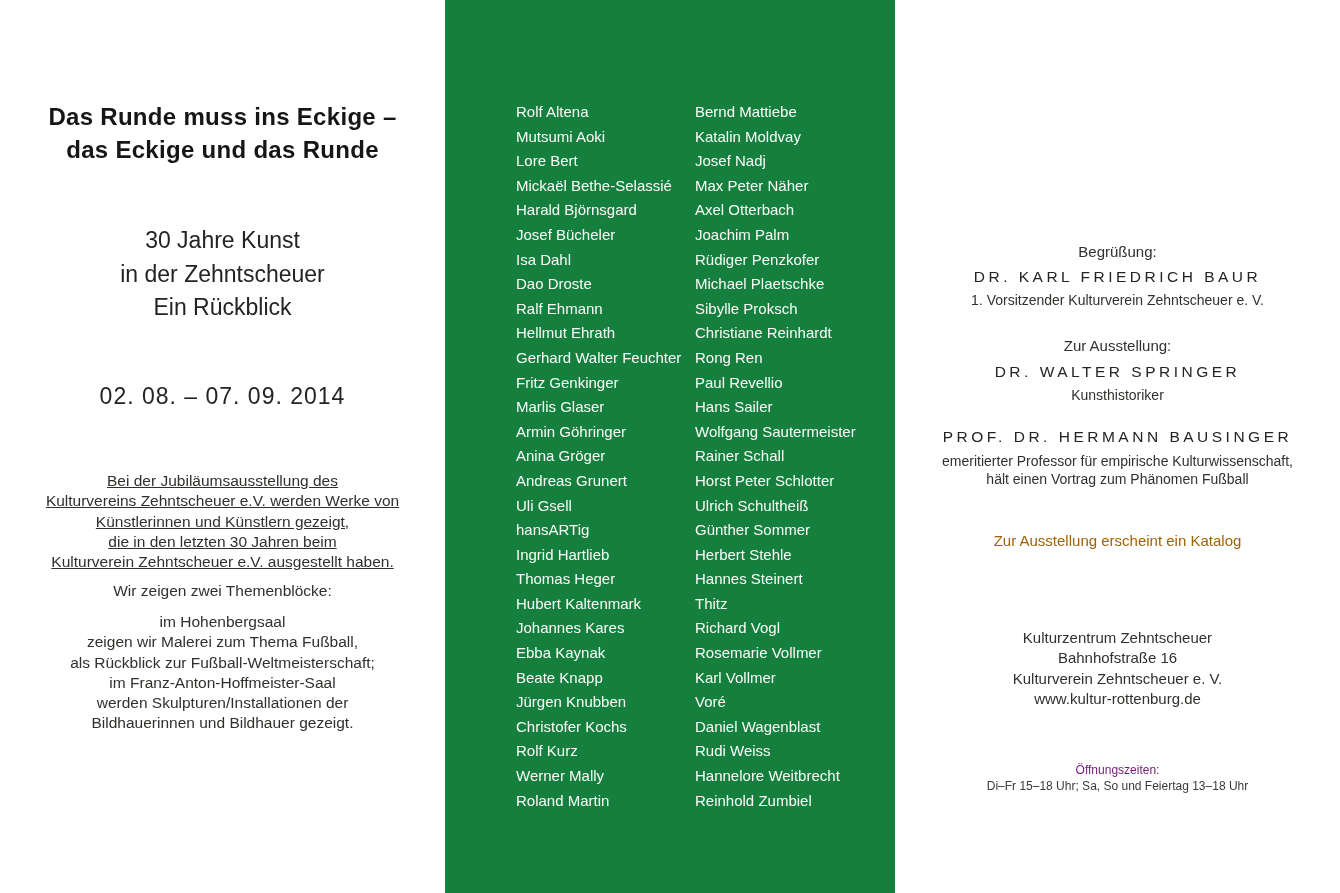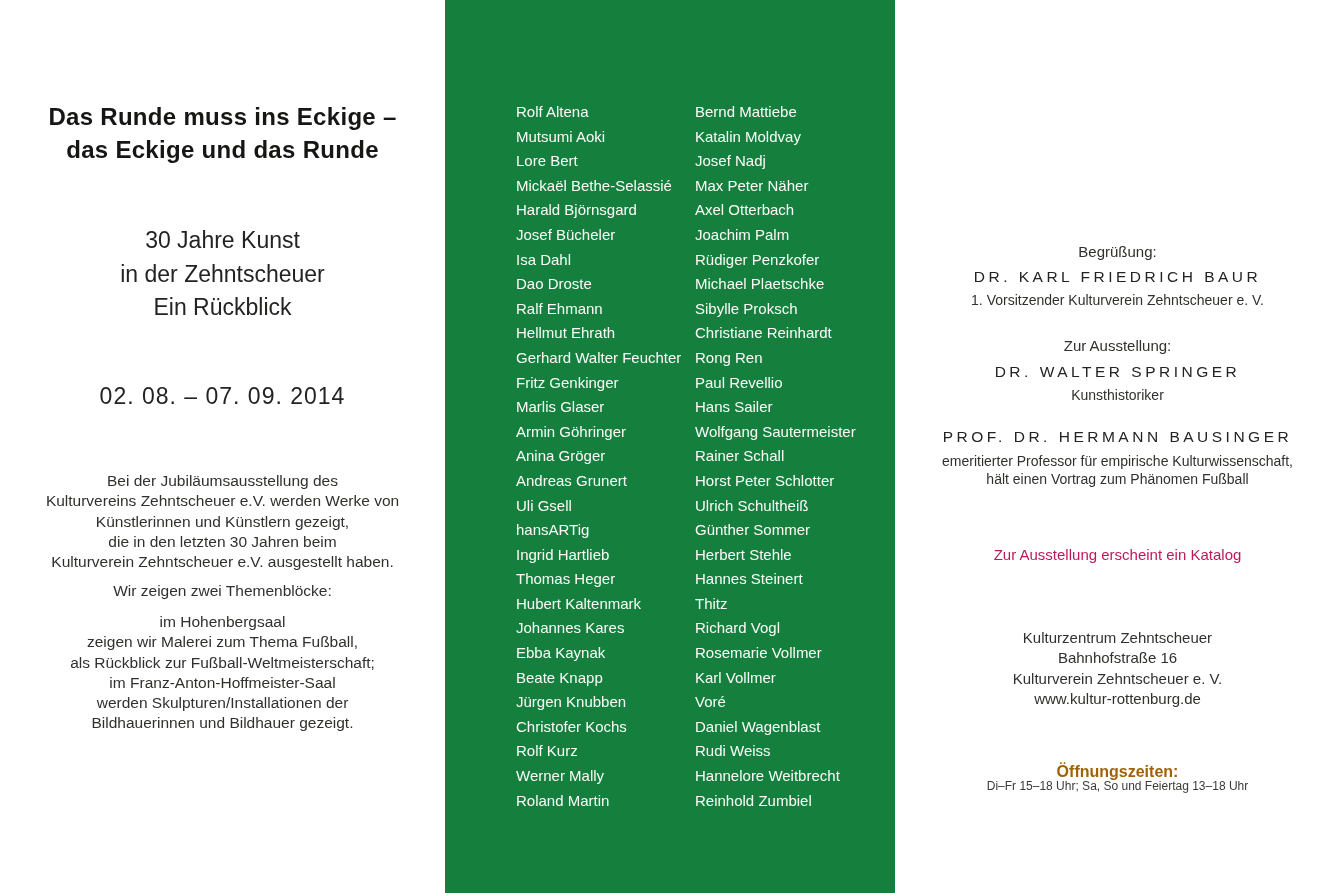--- a/index.html
+++ b/index.html
@@ -43,21 +43,21 @@
     top: 383px;
     font-size: 23px;
     letter-spacing: 1px;
     color: #232321;
   }
   .small-copy {
     font-size: 15.5px;
     line-height: 20.3px;
     color: #30302d;
   }
-  .intro  { top: 471px; }
+  .intro  { top: 471px; text-decoration: underline; }
   .themes-heading { top: 581px; }
   .themes { top: 612px; }
 
   
   .names-col {
     position: absolute;
     top: 100px;
     font-size: 15px;
     line-height: 24.6px;
     color: #fbfbf9;
@@ -82,29 +82,29 @@
   .greeting-name  { top: 268px; }
   .greeting-role  { top: 291px; }
 
   .exhib-label { top: 337px; }
   .exhib-name  { top: 363px; }
   .exhib-role  { top: 386px; }
 
   .lecture-name { top: 428px; }
   .lecture-role { top: 452px; }
 
-  .catalog-note { top: 546px; font-size: 15px; color: #be185d; }
+  .catalog-note { top: 532px; font-size: 15px; color: #a16207; }
 
   .address {
     top: 628px;
     font-size: 15px;
     line-height: 20.3px;
     color: #30302d;
   }
-  .hours-label { top: 763px; font-size: 16px; color: #a16207; font-weight: bold; }
+  .hours-label { top: 763px; font-size: 12px; color: #701a75; }
   .hours-value { top: 779px; font-size: 12px; color: #3a3a37; }
 </style>
 </head>
 <body>
 
 <div class="poster">
 
   <section class="panel panel-left">
     <h1 class="blk title" style="margin:0">
         <div>Das Runde muss ins Eckige –</div>

